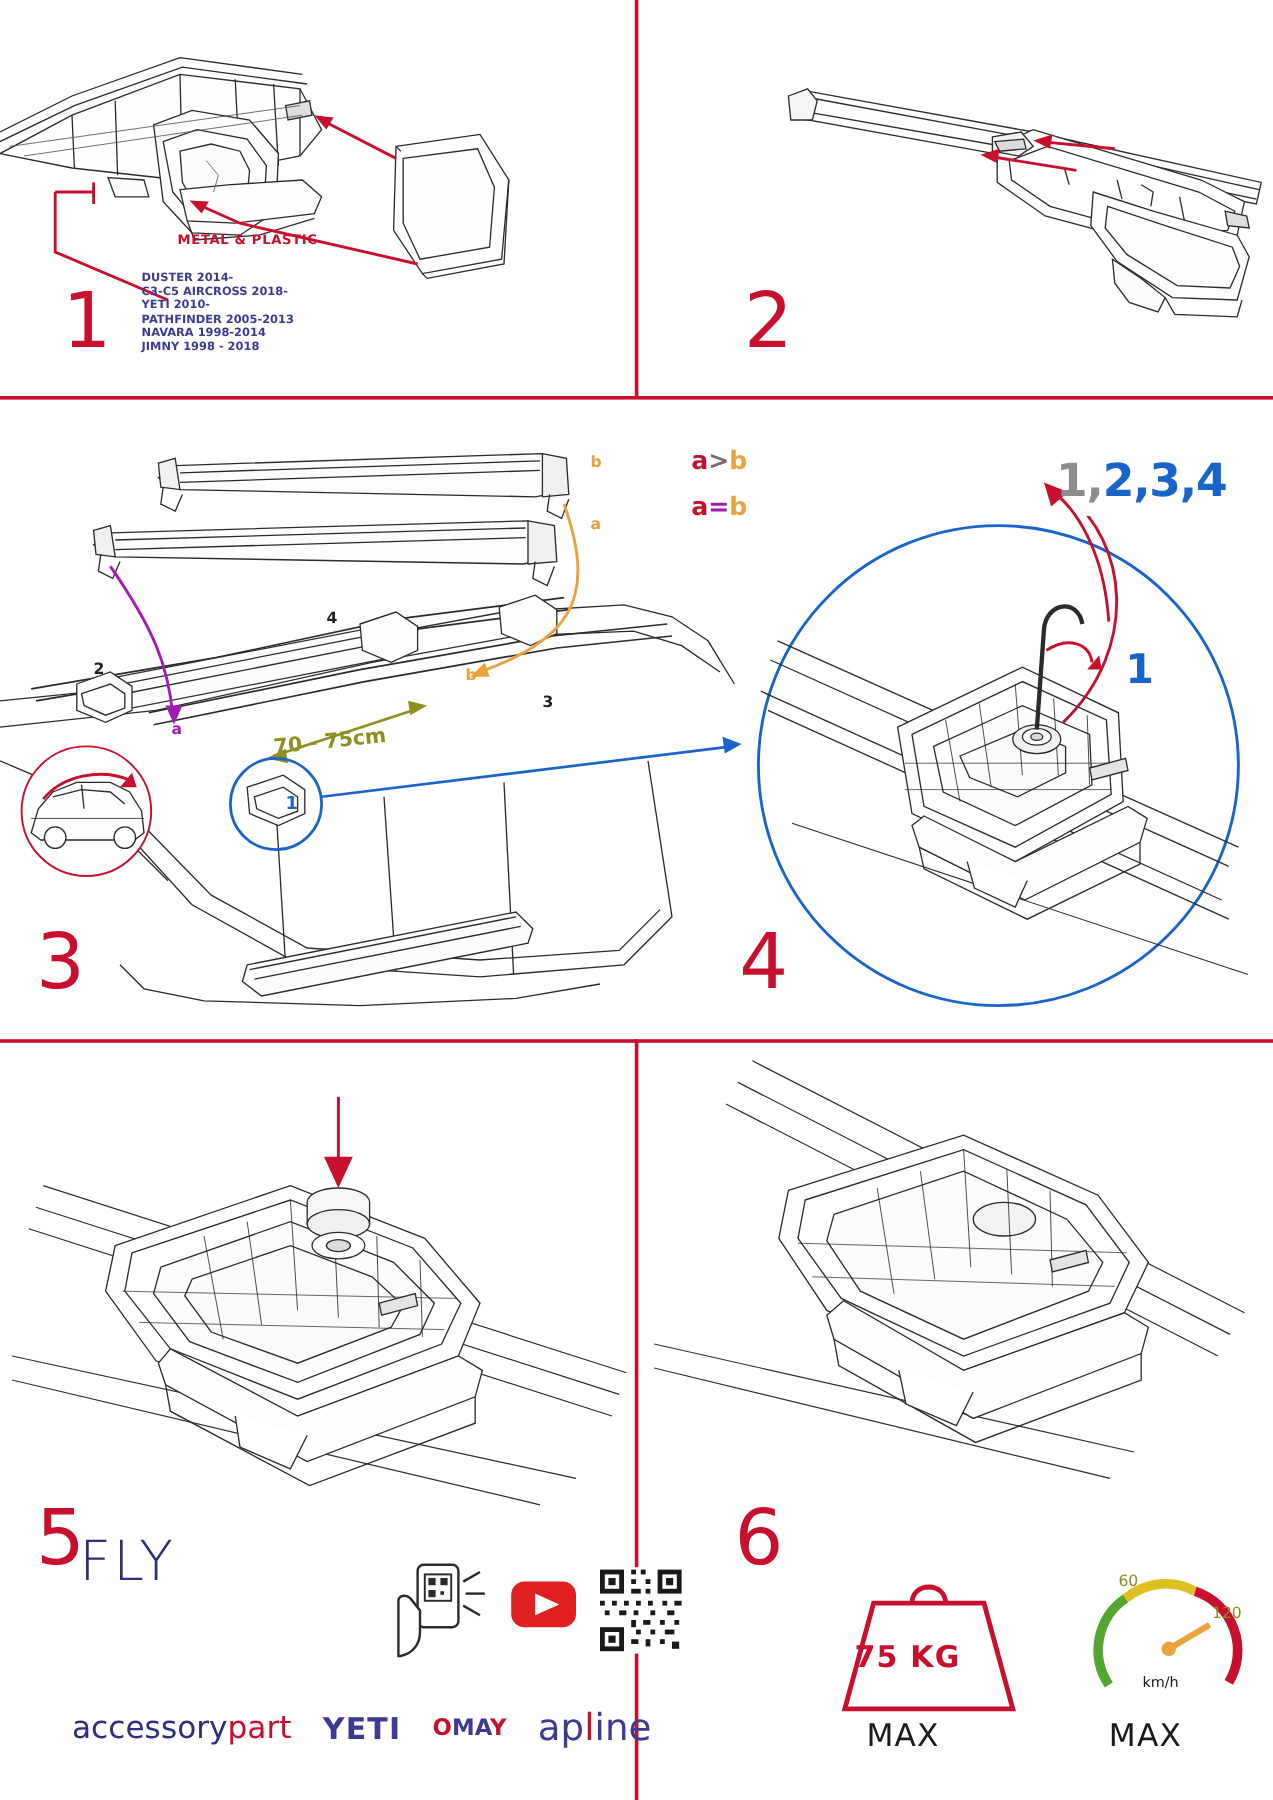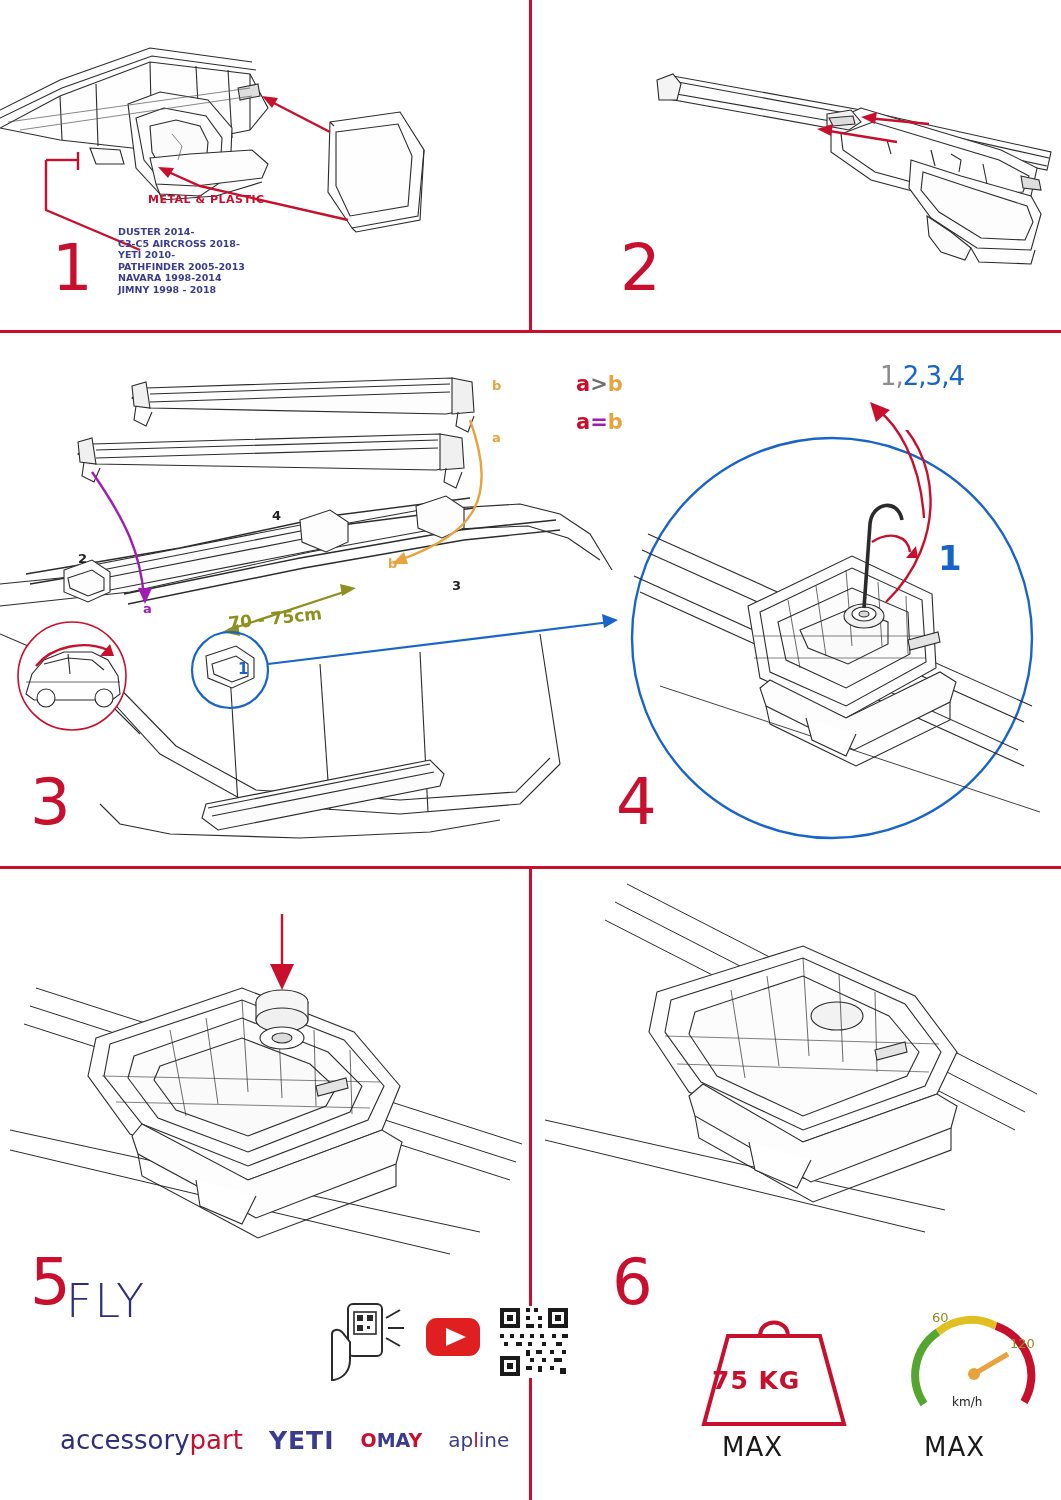--- a/index.html
+++ b/index.html
@@ -40,34 +40,34 @@
   .lab-1{left:238px;top:660px;color:#1964c8;font-size:15px;}
   .dist{position:absolute;left:228px;top:608px;color:#8d8f1f;font-size:17px;font-weight:bold;transform:rotate(-6deg);}
 
   .agtb{position:absolute;left:576px;top:372px;font-size:21px;font-weight:bold;}
   .aeqb{position:absolute;left:576px;top:410px;font-size:21px;font-weight:bold;}
   .cA{color:#c8102e;}
   .cB{color:#e8a33d;}
   .cG{color:#6f6f6f;}
   .cP{color:#a11bb5;}
 
-  .steps1234{position:absolute;left:880px;top:361px;font-size:26px;font-weight:normal;letter-spacing:-1px;}
+  .steps1234{position:absolute;left:880px;top:378px;font-size:38px;font-weight:bold;letter-spacing:-1px;}
   .s1234-1{color:#8c8c8c;}
   .s1234-2{color:#1964c8;}
   .big1{position:absolute;left:938px;top:538px;font-size:34px;font-weight:bold;color:#1964c8;}
 
   
   .fly{position:absolute;left:66px;top:1274px;font-size:46px;letter-spacing:2px;color:#2e2e7a;font-family:"DejaVu Sans",sans-serif;font-weight:300;}
   .brandrow{position:absolute;left:60px;top:1420px;width:520px;height:40px;display:flex;align-items:center;gap:26px;}
   .b-acc{font-size:26px;color:#2e2e7a;letter-spacing:0px;}
   .b-acc .part{color:#c8102e;}
   .b-omad{font-size:25px;color:#3b3b8f;font-weight:bold;letter-spacing:1px;}
   .b-omay{font-size:19px;color:#c8102e;font-weight:bold;letter-spacing:0px;}
   .b-omay .mid{color:#3b3b8f;}
-  .b-apline{font-size:20px;color:#3b3b8f;letter-spacing:0px;}
+  .b-apline{font-size:31px;color:#3b3b8f;letter-spacing:0px;}
   .b-apline .l{color:#c8102e;}
 
   
   .mediarow{position:absolute;left:330px;top:1300px;width:250px;height:90px;}
 
   
   .maxlabel{position:absolute;font-size:26px;color:#1a1a1a;letter-spacing:1px;}
   .maxl1{left:722px;top:1432px;}
   .maxl2{left:924px;top:1432px;}
   .kgtext{position:absolute;left:712px;top:1366px;font-size:25px;color:#c8102e;font-weight:bold;letter-spacing:1px;}

